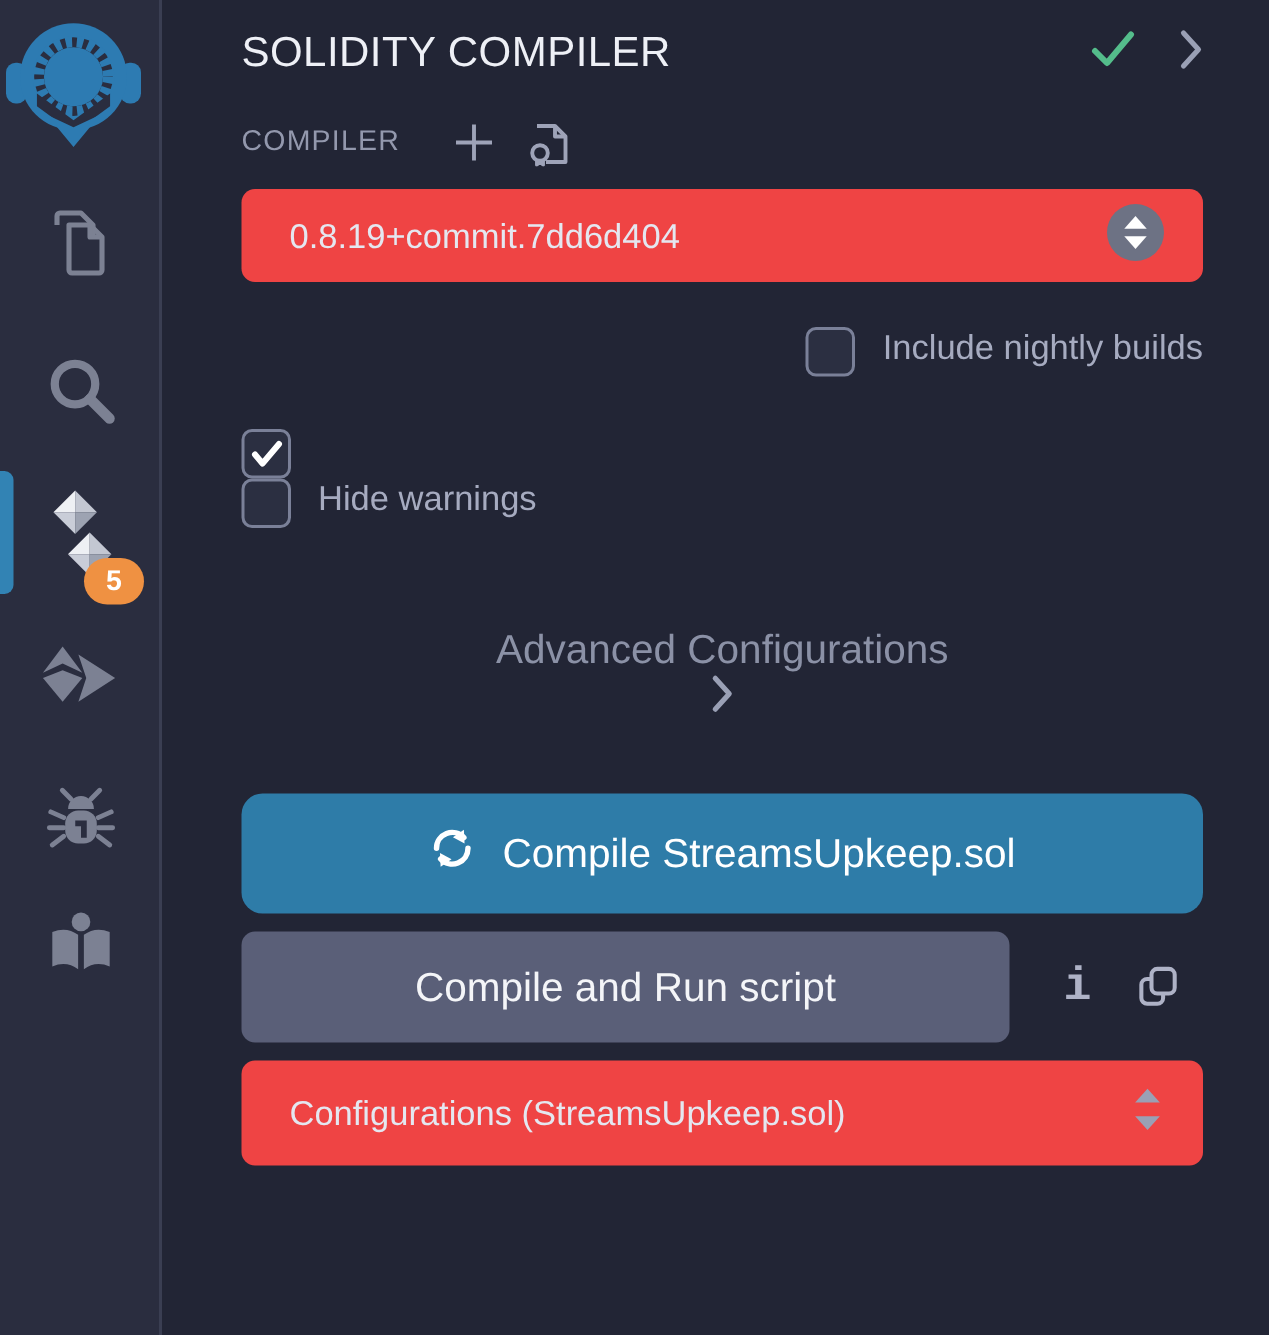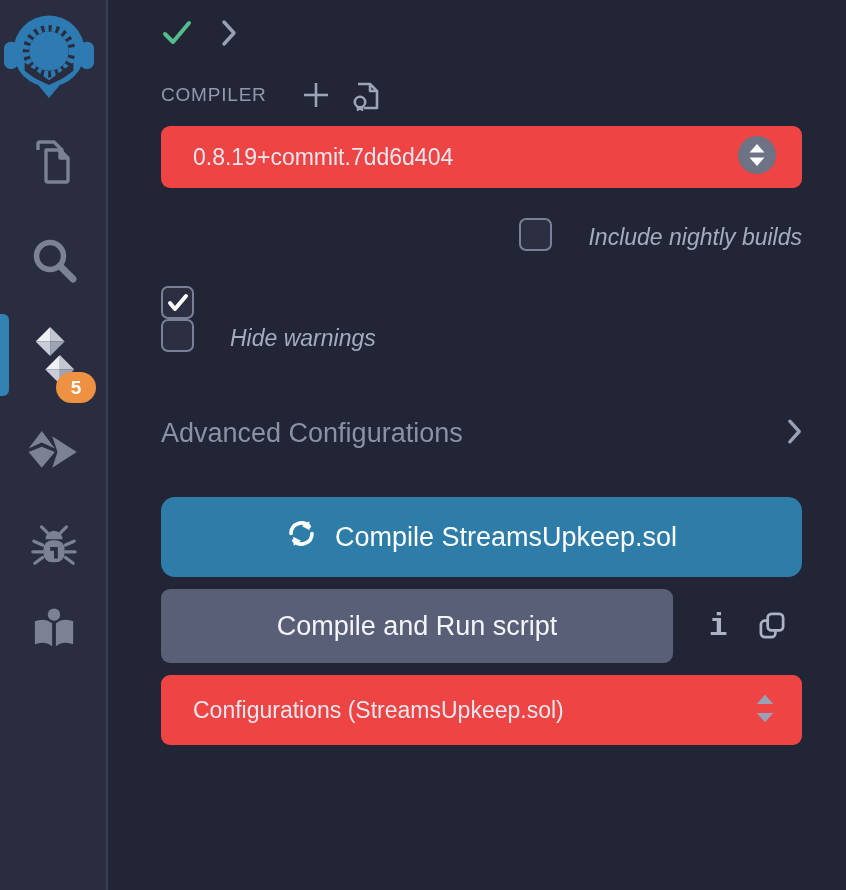--- a/index.html
+++ b/index.html
@@ -42,33 +42,33 @@
   .compiler-label-row .doc-wrap{margin-left:20px;display:flex;cursor:pointer;}
 
   .select-control{
     margin-top:14px;height:62px;background:#ef4444;border-radius:9px;
     display:flex;align-items:center;box-sizing:border-box;
     padding:0 26px 0 32px;cursor:pointer;
   }
   .select-control .select-text{flex:1;font-size:23px;color:#e4e7f0;}
   .contract-select{height:70px;margin-top:12px;}
 
-  .checkbox-row{display:flex;align-items:flex-end;gap:36px;cursor:pointer;font-style:italic;}
+  .checkbox-row{display:flex;align-items:flex-start;gap:18px;cursor:pointer;}
   .row-nightly{margin-top:30px;justify-content:flex-end;}
   .row-auto{margin-top:35px;}
   .row-hide{}
   .checkbox{
     width:33px;height:33px;box-sizing:border-box;border:2px solid #7a8098;
     border-radius:7px;background:#2b2f41;display:flex;align-items:center;justify-content:center;
     flex:0 0 33px;
   }
   .checkbox-label{font-size:23px;color:#a6abc0;}
 
   .advanced-row{
-    margin-top:66px;display:flex;align-items:center;justify-content:space-between;cursor:pointer;
+    margin-top:66px;display:flex;align-items:center;justify-content:space-between;cursor:pointer;flex-direction:column;
   }
   .advanced-label{font-size:27px;color:#8b91a6;}
 
   .btn{
     border:none;border-radius:9px;width:100%;display:flex;align-items:center;justify-content:center;
     font-family:inherit;cursor:pointer;
   }
   .btn-compile{
     margin-top:48px;height:80px;background:#2e7ca8;color:#fff;font-size:27px;gap:18px;border-radius:14px;
   }
@@ -178,20 +178,21 @@
           <path d="M4 16 Q14 12 22 18 L22 42 Q14 36 4 40 Z"></path>
           <path d="M44 16 Q34 12 26 18 L26 42 Q34 36 44 40 Z"></path>
         </svg>
       </span>
     </div>
   </aside>
 
   <main class="panel">
 
     <div class="panel-header">
+      <h1 class="panel-title">SOLIDITY COMPILER</h1>
       <div class="header-icons">
         <span>
           <svg viewBox="0 0 32 26" width="32" height="26">
             <polyline points="4,14 12,22 28,3" fill="none" stroke="#54bd8b" stroke-width="4" stroke-linecap="round" stroke-linejoin="round"></polyline>
           </svg>
         </span>
         <span>
           <svg viewBox="0 0 16 28" width="16" height="28">
             <polyline points="3,3 13,14 3,25" fill="none" stroke="#9aa0b5" stroke-width="3.4" stroke-linecap="round" stroke-linejoin="round"></polyline>
           </svg>

